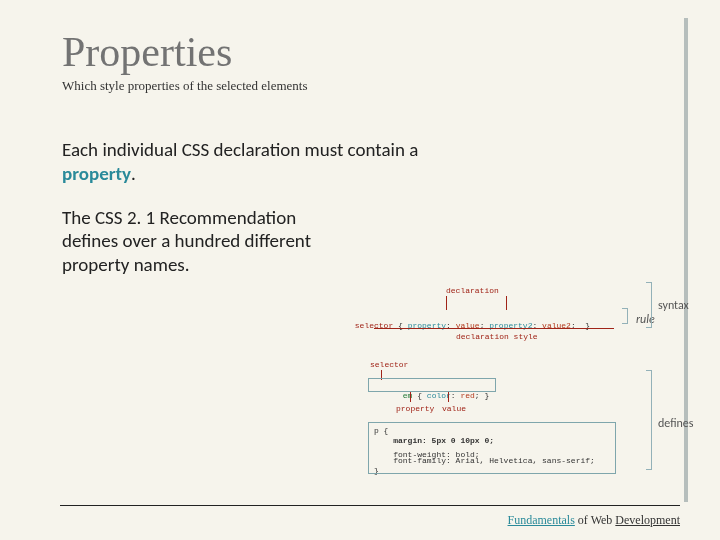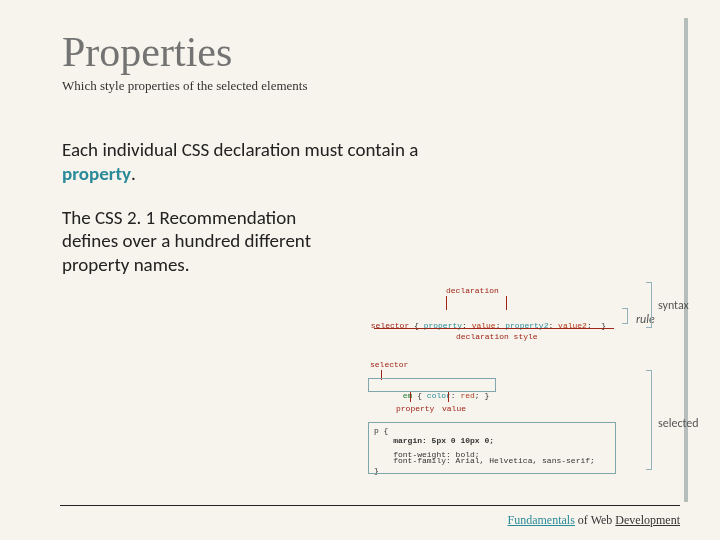--- a/index.html
+++ b/index.html
@@ -115,21 +115,21 @@
 
 
   <p class="body-text narrow">The CSS 2. 1 Recommendation defines over a hundred different property names.</p>
 
   <div class="diagram-area">
 
     <span class="lbl" style="left:120px; top:0;">declaration</span>
     <div class="vline" style="left:120px; top:10px; height:14px;"></div>
     <div class="vline" style="left:180px; top:10px; height:14px;"></div>
 
-    <div class="code-line" style="left:16px; top:26px;">
+    <div class="code-line" style="left:0; top:26px;">
       <span class="lbl" style="position:static;">selector</span><span> { </span><span class="kw-prop">property</span><span>: </span><span class="kw-val">value</span><span>; </span><span class="kw-prop">property2</span><span>: </span><span class="kw-val">value2</span><span>; </span><span> }</span>
     </div>
 
     <div class="bracket" style="left:296px; top:22px; height:16px;"></div>
     <span class="side-label" style="left:310px; top:26px;font-style:italic;">rule</span>
 
     <div class="bracket" style="left:320px; top:-4px; height:46px;"></div>
     <span class="side-label" style="left:332px; top:12px;">syntax</span>
 
     <div class="hline" style="left:48px; top:42px; width:240px;"></div>
@@ -147,21 +147,21 @@
     <span class="lbl" style="left:70px; top:118px;">property</span>
     <span class="lbl" style="left:116px; top:118px;">value</span>
 
     <div class="code-line" style="left:48px; top:140px;">p {</div>
     <div class="code-line" style="left:48px; top:150px;font-weight:bold;">    margin: 5px 0 10px 0;</div>
     <div class="code-line" style="left:48px; top:164px;">    font-weight: bold;</div>
     <div class="code-line" style="left:48px; top:170px;">    font-family: Arial, Helvetica, sans-serif;</div>
     <div class="code-line" style="left:48px; top:180px;">}</div>
 
     <div class="bracket" style="left:320px; top:84px; height:100px;"></div>
-    <span class="side-label" style="left:332px; top:130px;">selected</span>
+    <span class="side-label" style="left:332px; top:130px;">defines</span>
 
     <div class="box-line" style="left:42px; top:92px; width:128px; height:14px;"></div>
     <div class="box-line" style="left:42px; top:136px; width:248px; height:52px;"></div>
   </div>
 
   <div class="footer-rule"></div>
   <div class="footer-right">
     <span class="u1">Fundamentals</span><span> of Web </span><span class="u2">Development</span>
   </div>
 

